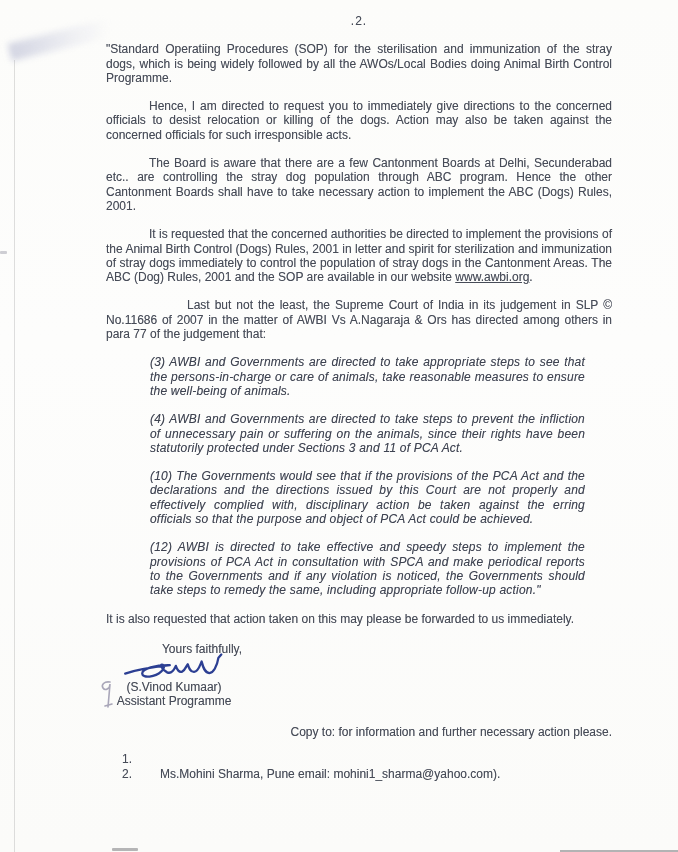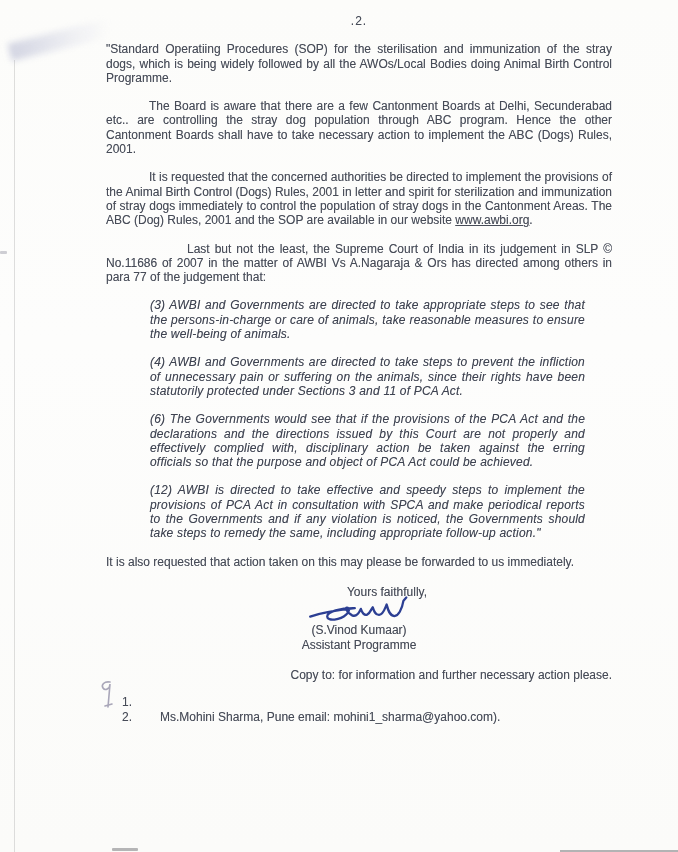--- a/index.html
+++ b/index.html
@@ -11,21 +11,21 @@
     text-shadow:0 0 0.5px rgba(70,75,90,0.45);
   }
   .content{position:absolute;left:106px;width:506px;top:14px;}
   .pagenum{text-align:center;margin-bottom:14px;letter-spacing:1px;}
   p.para{margin:0 0 14px 0;text-align:justify;}
   .ind{text-indent:43px;}
   .ind2{text-indent:81px;}
   .link{text-decoration:underline;}
   .quotes{margin:8px 27px 0 44px;font-style:italic;color:#3f4452;}
   .quotes p{margin:0 0 14px 0;text-align:justify;letter-spacing:0.2px;}
-  .sig-row{display:flex;justify-content:center;margin-top:16px;}
+  .sig-row{display:flex;justify-content:flex-start;margin-top:16px;}
   .sig-block{width:136px;text-align:center;}
   .vale{text-align:right;white-space:nowrap;}
   .sig-svg{display:block;margin:-1px auto -3px auto;transform:rotate(-3deg);}
   .copy-heading{margin:16px 0 0 12px;text-align:right;}
   .copy-list{margin:13px 0 0 16px;}
   .copy-row{display:flex;margin-bottom:1px;}
   .copy-row .num{width:38px;flex:0 0 38px;}
   
   .fold-line{position:absolute;left:14px;top:60px;height:792px;width:1px;
     background:rgba(150,150,148,0.30);}
@@ -54,31 +54,32 @@
   <svg class="pen-mark" width="22" height="36" viewBox="0 0 22 36">
     <path d="M14 3 C8 2 5 6 7 9 C9 12 14 10 14 5 L12 28 M9 27 L16 25" fill="none" stroke="#9a97ad" stroke-width="1.6" stroke-linecap="round" opacity="0.85"></path>
   </svg>
 
   <div class="content">
 
     <div class="pagenum">.2.</div>
 
     <p class="para">"Standard Operatiing Procedures (SOP) for the sterilisation and immunization of the stray dogs, which is being widely followed by all the AWOs/Local Bodies doing Animal Birth Control Programme.</p>
 
+    <p class="para ind">Hence, I am directed to request you to immediately give directions to the concerned officials to desist relocation or killing of the dogs. Action may also be taken against the concerned officials for such irresponsible acts.</p>
 
     <p class="para ind">The Board is aware that there are a few Cantonment Boards at Delhi, Secunderabad etc.. are controlling the stray dog population through ABC program. Hence the other Cantonment Boards shall have to take necessary action to implement the ABC (Dogs) Rules, 2001.</p>
 
     <p class="para ind"><span>It is requested that the concerned authorities be directed to implement the provisions of the Animal Birth Control (Dogs) Rules, 2001 in letter and spirit for sterilization and immunization of stray dogs immediately to control the population of stray dogs in the Cantonment Areas. The ABC (Dog) Rules, 2001 and the SOP are available in our website </span><span class="link">www.awbi.org</span><span>.</span></p>
 
     <p class="para ind2">Last but not the least, the Supreme Court of India in its judgement in SLP © No.11686 of 2007 in the matter of AWBI Vs A.Nagaraja &amp; Ors has directed among others in para 77 of the judgement that:</p>
 
     <div class="quotes">
       <p>(3) AWBI and Governments are directed to take appropriate steps to see that the persons-in-charge or care of animals, take reasonable measures to ensure the well-being of animals.</p>
       <p>(4) AWBI and Governments are directed to take steps to prevent the infliction of unnecessary pain or suffering on the animals, since their rights have been statutorily protected under Sections 3 and 11 of PCA Act.</p>
-      <p>(6) The Governments would see that if the provisions of the PCA Act and the declarations and the directions issued by this Court are not properly and effectively complied with, disciplinary action be taken against the erring officials so that the purpose and object of PCA Act could be achieved.</p>
+      <p>(10) The Governments would see that if the provisions of the PCA Act and the declarations and the directions issued by this Court are not properly and effectively complied with, disciplinary action be taken against the erring officials so that the purpose and object of PCA Act could be achieved.</p>
       <p>(12) AWBI is directed to take effective and speedy steps to implement the provisions of PCA Act in consultation with SPCA and make periodical reports to the Governments and if any violation is noticed, the Governments should take steps to remedy the same, including appropriate follow-up action."</p>
     </div>
 
     <p class="para" style="margin-bottom:0;">It is also requested that action taken on this may please be forwarded to us immediately.</p>
 
     <div class="sig-row">
       <div class="sig-block">
         <div class="vale">Yours faithfully,</div>
         <svg class="sig-svg" width="104" height="28" viewBox="0 0 104 28">
           <path d="M3 16 C14 13 32 11 48 10 C34 9 20 12 20 17 C20 22 33 21 39 16 C43 13 43 9 40 9 C38 9 40 14 45 17 C49 19 52 15 54 11 C55 15 57 18 60 17 C63 16 64 12 66 10 C67 14 68 18 72 18 C76 18 78 12 80 8 C81 13 82 19 87 20 C91 20 95 14 97 5 L100 2" fill="none" stroke="#2c3f93" stroke-width="2.3" stroke-linecap="round" stroke-linejoin="round"></path>

